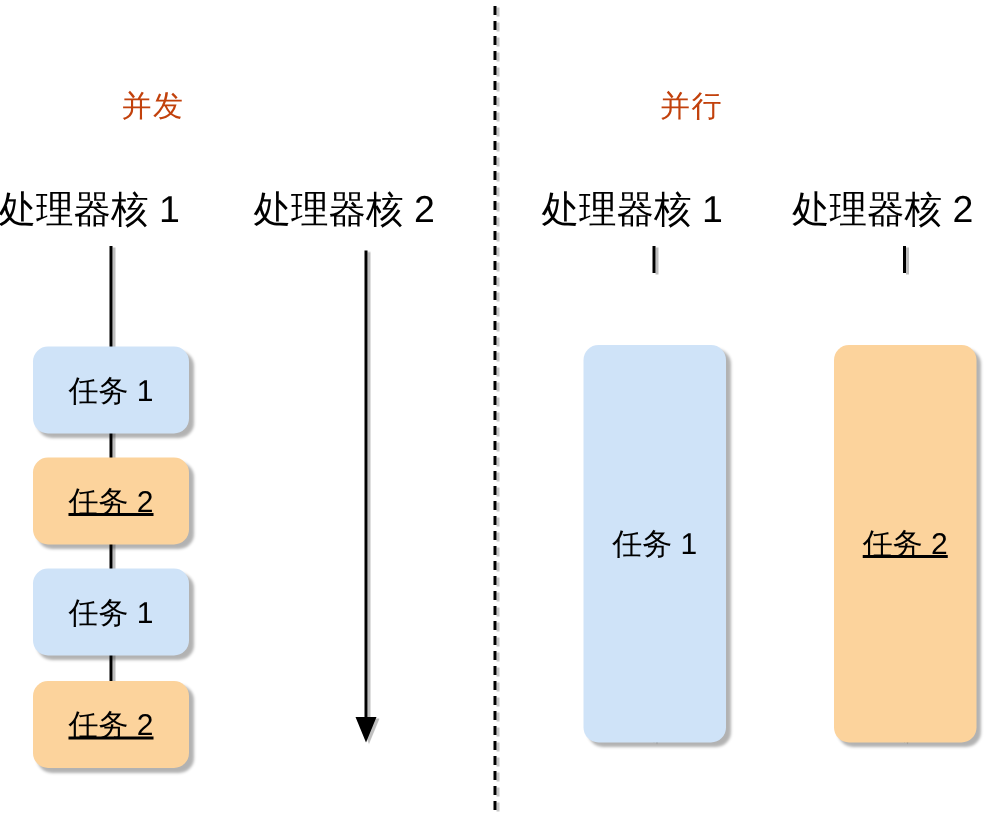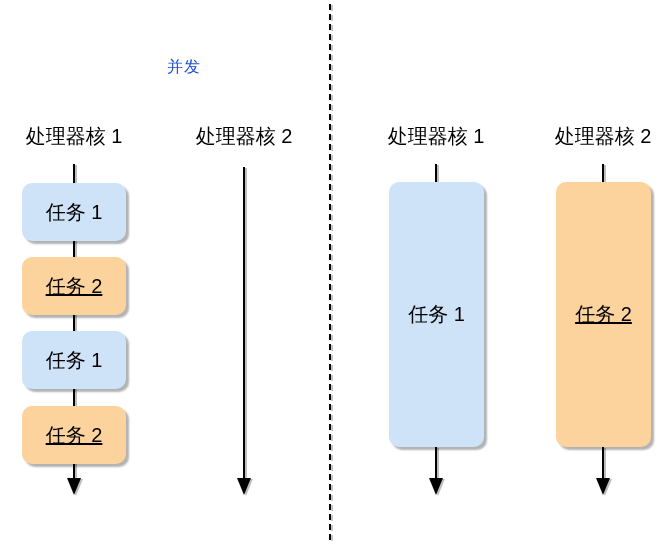--- a/index.html
+++ b/index.html
@@ -1,42 +1,42 @@
 <!DOCTYPE html>
 <html><head>
 <meta charset="utf-8">
 <style>
   html,body { margin:0; padding:0; background:#ffffff; }
   .canvas {
     position:relative; width:672px; height:548px; background:#ffffff;
     font-family:"Liberation Sans","DejaVu Sans",sans-serif; overflow:hidden;
   }
   .section-title {
-    position:absolute; width:120px; text-align:right;
-    font-size:16px; color:#1d4ed8; letter-spacing:1px;
+    position:absolute; width:120px; text-align:left;
+    font-size:20px; color:#c2410c; letter-spacing:1px;
   }
   .core-label {
-    position:absolute; width:150px; text-align:center;
-    font-size:20px; color:#000; white-space:nowrap;
+    position:absolute; width:150px; 
+    font-size:25px; color:#000; white-space:nowrap;
   }
   .vline {
     position:absolute; width:2px; background:#000;
     filter: drop-shadow(2px 1px 0px rgba(0,0,0,0.25));
   }
   .arrowhead {
     position:absolute; width:0; height:0;
     border-left:7px solid transparent; border-right:7px solid transparent;
     border-top:17px solid #000;
     filter: drop-shadow(2px 1px 0px rgba(0,0,0,0.25));
   }
   .task-box {
     position:absolute; border-radius:10px;
     box-shadow:3px 3px 2px rgba(0,0,0,0.3);
     display:flex; align-items:center; justify-content:center;
-    font-size:20px; color:#000; white-space:nowrap;
+    font-size:20px; color:#000; white-space:nowrap;margin-top:48px;
   }
   .fill-task1 { background:#cfe3f8; }
   .fill-task2 { background:#fcd39c;text-decoration:underline; }
   .divider {
     position:absolute; width:2px;
     background:repeating-linear-gradient(to bottom, #000 0px, #000 6px, transparent 6px, transparent 10px);
     filter: drop-shadow(2px 1px 0px rgba(0,0,0,0.22));
   }
 </style>
 </head>
@@ -64,20 +64,21 @@
   <div class="task-box fill-task2" style="left: 22px; top: 257px; width: 104px; height: 58px; background-color: rgb(252, 211, 156);">
     <span>任务 2</span>
   </div>
   <div class="task-box fill-task1" style="left: 22px; top: 331px; width: 104px; height: 58px; background-color: rgb(207, 227, 248);">
     <span>任务 1</span>
   </div>
   <div class="task-box fill-task2" style="left: 22px; top: 406px; width: 104px; height: 58px; background-color: rgb(252, 211, 156);">
     <span>任务 2</span>
   </div>
 
+  <div class="section-title" style="left:440px; top:57px;">并行</div>
 
   <div class="core-label" style="left:361px; top:123px;">处理器核 1</div>
 
   <div class="core-label" style="left:528px; top:123px;">处理器核 2</div>
 
   <div class="vline" style="left:435px; top:164px; height:18px;"></div>
   <div class="vline" style="left:435px; top:447px; height:31px;"></div>
   <div class="arrowhead" style="left:429px; top:478px;"></div>
 
   <div class="vline" style="left:602px; top:164px; height:18px;"></div>

